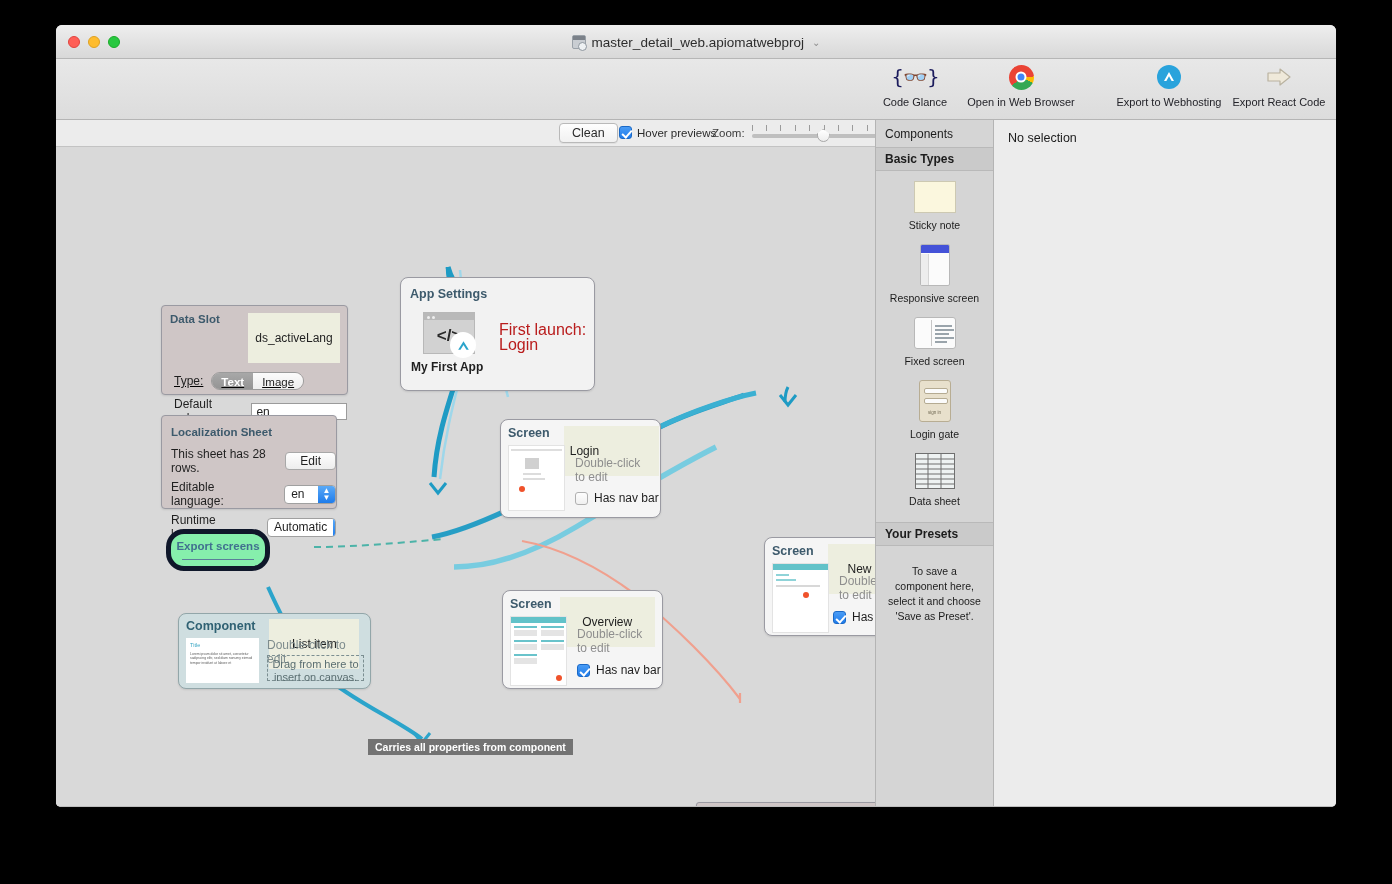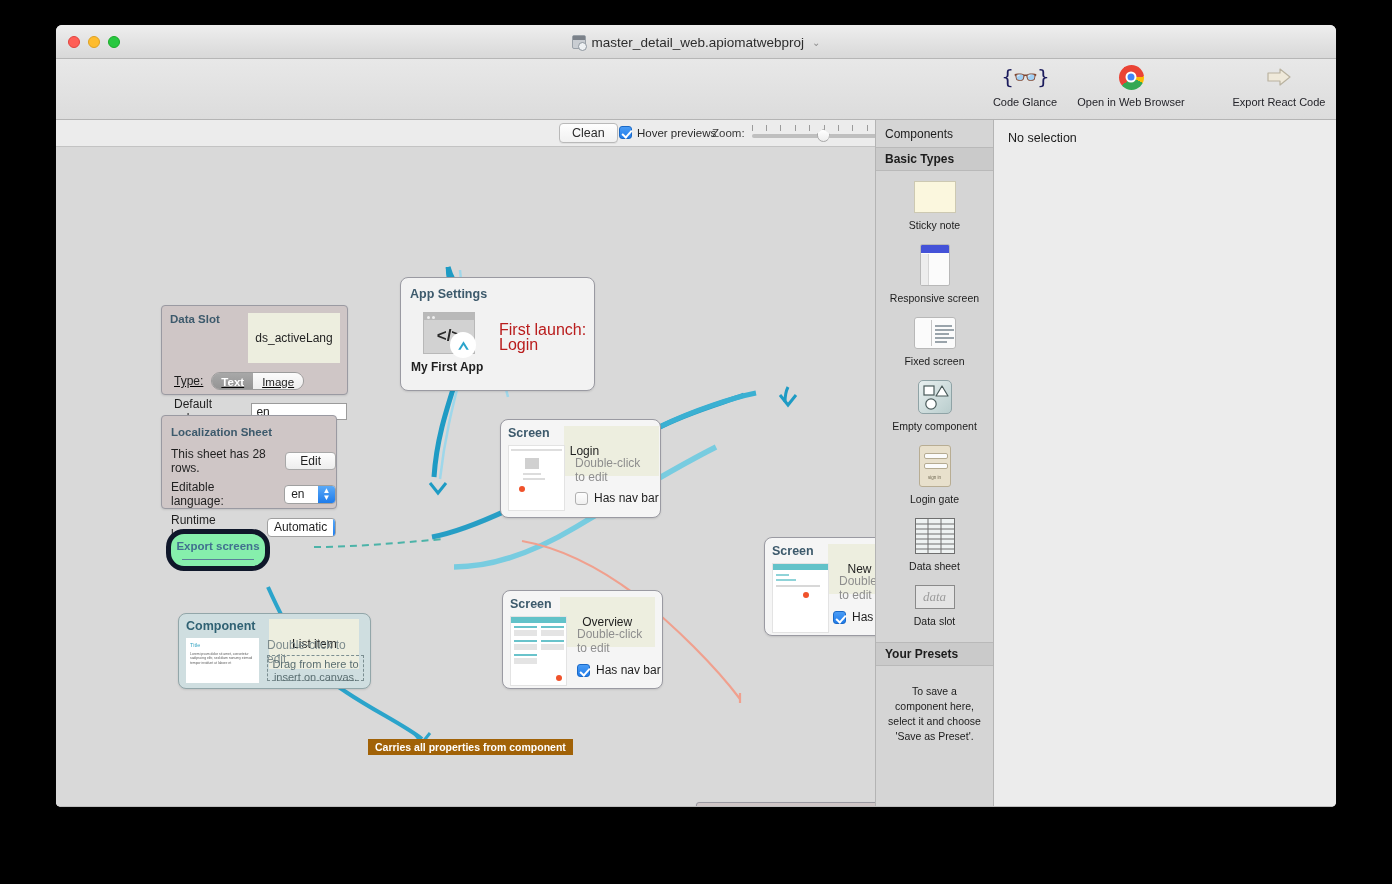--- a/index.html
+++ b/index.html
@@ -182,21 +182,21 @@
     line-height:7px; margin-left:auto;
   }
 
   
   .thumb { background:#fff; border:1px solid #e3e3e3; position:relative; overflow:hidden; }
   .thumb .topbar { position:absolute; left:0; right:0; top:0; height:6px; background:#62c2c9; }
   .dot { position:absolute; width:6px; height:6px; border-radius:50%; background:#f0522b; }
 
   
   .edge-label {
-    position:absolute; background:#a16207; color:#fff; font-size:10.5px; font-weight:bold;
+    position:absolute; background:#737373; color:#fff; font-size:10.5px; font-weight:bold;
     padding:2px 7px; white-space:nowrap;
   }
 
   
   #export-screens {
     position:absolute; left:110px; top:382px; width:104px; height:42px;
     border:5px solid #0f172a; border-radius:18px; background:#86efac;
     display:flex; flex-direction:column; align-items:center; justify-content:center;
   }
   #export-screens .lbl { font-size:11.5px; color:#41708f; font-weight:bold; }
@@ -277,20 +277,30 @@
         <div class="tb-icon">
           <span class="ico-chrome">
               <span class="ch-in"></span>
             </span>
         </div>
         <div class="tb-label">Open in Web Browser</div>
       </div>
 
       <div style="width:38px"></div>
 
+      <div class="tb-item wide">
+        <div class="tb-icon">
+          <span class="ico-host">
+            <svg width="16" height="16" viewBox="0 0 16 16" aria-hidden="true">
+              <path d="M8 3 L13 12 L10.6 12 L8 7.2 L5.4 12 L3 12 Z" fill="#ffffff"></path>
+            </svg>
+          </span>
+        </div>
+        <div class="tb-label">Export to Webhosting</div>
+      </div>
 
       <div class="tb-item wide">
         <div class="tb-icon">
           <svg class="ico-arrow" viewBox="0 0 26 20" aria-hidden="true">
             <path d="M2 6 H14 V2 L24 10 L14 18 V14 H2 Z" fill="#efe9da" stroke="#b9b2a0" stroke-width="1.2" stroke-linejoin="round"></path>
           </svg>
         </div>
         <div class="tb-label">Export React Code</div>
       </div>
 
@@ -561,30 +571,20 @@
           <span class="div"></span>
           <span class="ln" style="top:7px; width:17px;"></span>
           <span class="ln" style="top:11px; width:19px;"></span>
           <span class="ln" style="top:15px; width:14px;"></span>
           <span class="ln" style="top:19px; width:19px;"></span>
           <span class="ln" style="top:23px; width:12px;"></span>
         </span>
         <span class="comp-label">Fixed screen</span>
       </div>
 
-      <div class="comp-item">
-        <span class="ic-empty">
-          <svg width="32" height="32" viewBox="0 0 32 32" aria-hidden="true">
-            <rect x="5" y="5" width="10" height="9" fill="#fff" stroke="#4a5a5a" stroke-width="1.2"></rect>
-            <path d="M23 5 L29 15 L17 15 Z" fill="#fff" stroke="#4a5a5a" stroke-width="1.2" stroke-linejoin="round"></path>
-            <circle cx="12" cy="23" r="5.2" fill="#fff" stroke="#4a5a5a" stroke-width="1.2"></circle>
-          </svg>
-        </span>
-        <span class="comp-label">Empty component</span>
-      </div>
 
       <div class="comp-item">
         <span class="ic-login">
           <span class="f" style="top:7px;"></span>
           <span class="f" style="top:17px;"></span>
           <span class="t" style="top:29px;">sign in</span>
         </span>
         <span class="comp-label">Login gate</span>
       </div>
 
@@ -599,24 +599,20 @@
               <line x1="0" y1="25" x2="38" y2="25"></line>
                 <line x1="0" y1="30" x2="38" y2="30"></line>
               <line x1="12" y1="0" x2="12" y2="34"></line>
                 <line x1="25" y1="0" x2="25" y2="34"></line>
             </g>
           </svg>
         </span>
         <span class="comp-label">Data sheet</span>
       </div>
 
-      <div class="comp-item">
-        <span class="ic-slot">data</span>
-        <span class="comp-label">Data slot</span>
-      </div>
 
       <div class="side-section" style="margin-top:12px;">Your Presets</div>
       <div class="presets-text">To save a component here, select it and choose 'Save as Preset'.</div>
     </div>
 
     <div id="inspector">
       <div id="no-selection">No selection</div>
     </div>
 
   </div>

